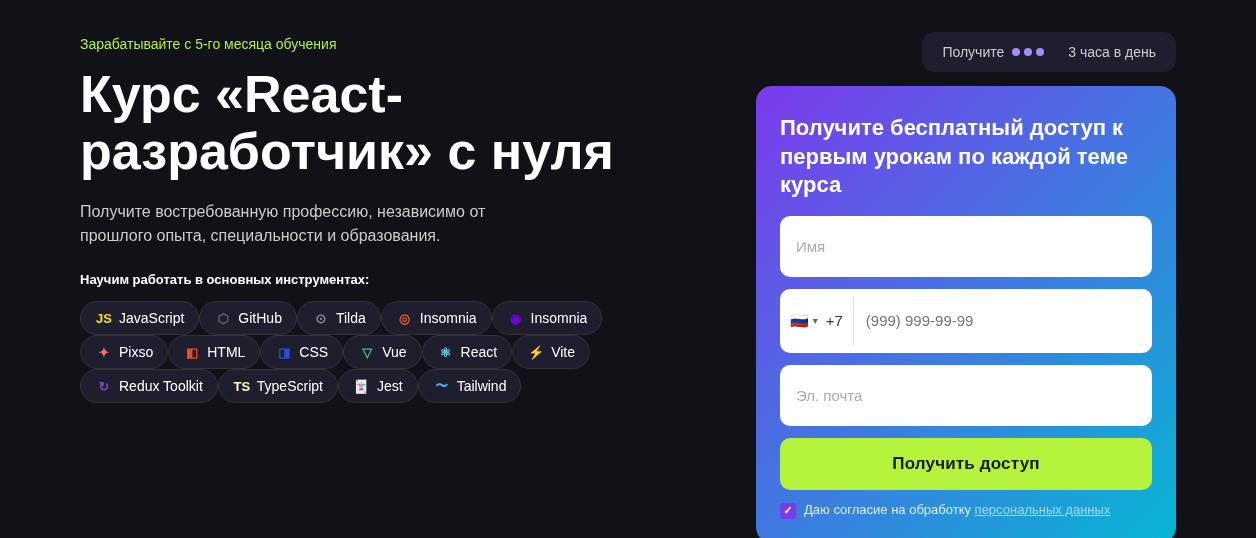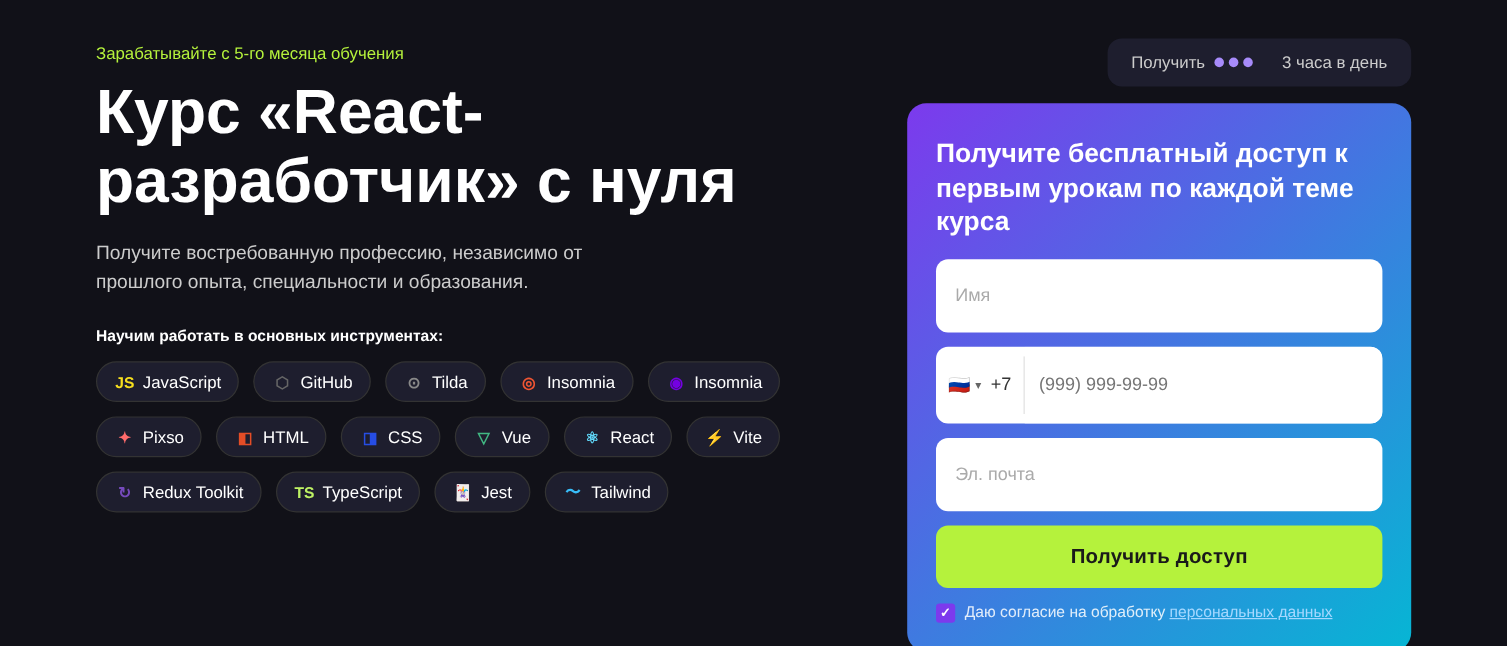--- a/index.html
+++ b/index.html
@@ -57,21 +57,21 @@
     }
     .tools-heading {
       font-size: 13px;
       font-weight: 700;
       color: #fff;
       margin-bottom: 14px;
     }
     .tools-grid {
       display: flex;
       flex-wrap: wrap;
-      gap: 12px;
+      gap: 0;
       max-width: 580px;
     }
     .tool-badge {
       display: flex;
       align-items: center;
       gap: 6px;
       background: #1e1e2e;
       border: 1.5px solid #333;
       border-radius: 50px;
       padding: 7px 14px;
@@ -286,21 +286,21 @@
           <span>Vite</span>
         </div>
         <div class="tool-badge">
           <span class="tool-icon">
             <span style="color:#764abc;font-size:13px;font-weight:700;">↻</span>
           </span>
           <span>Redux Toolkit</span>
         </div>
         <div class="tool-badge">
           <span class="tool-icon">
-            <span style="color:#bef264;font-size:13px;font-weight:700;">TS</span>
+            <span style="color:#fef9c3;font-size:13px;font-weight:700;">TS</span>
           </span>
           <span>TypeScript</span>
         </div>
         <div class="tool-badge">
           <span class="tool-icon">
             <span style="color:#c21325;font-size:13px;font-weight:700;">🃏</span>
           </span>
           <span>Jest</span>
         </div>
         <div class="tool-badge">
@@ -309,21 +309,21 @@
           </span>
           <span>Tailwind</span>
         </div>
       </div>
   </div>
 
   <div class="right-col">
 
     <div class="complexity-bar">
       <div style="display:flex;align-items:center;gap:8px;">
-        <span>Получить</span>
+        <span>Получите</span>
         <div class="complexity-dots">
           <div class="dot filled"></div>
           <div class="dot filled"></div>
           <div class="dot filled"></div>
         </div>
       </div>
       <span>3 часа в день</span>
     </div>
 
     <div class="form-card">

